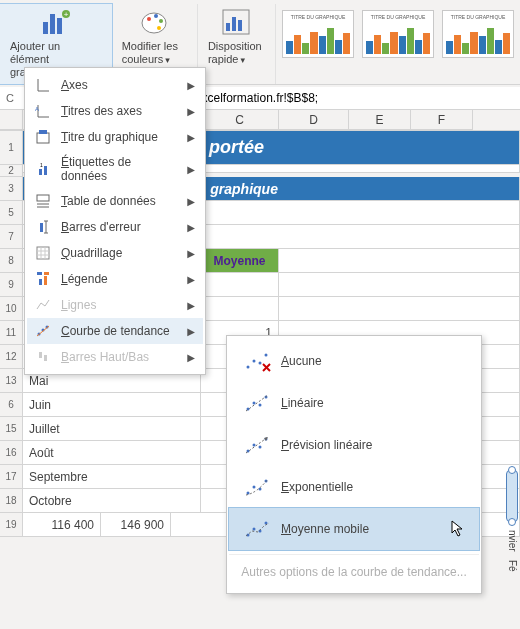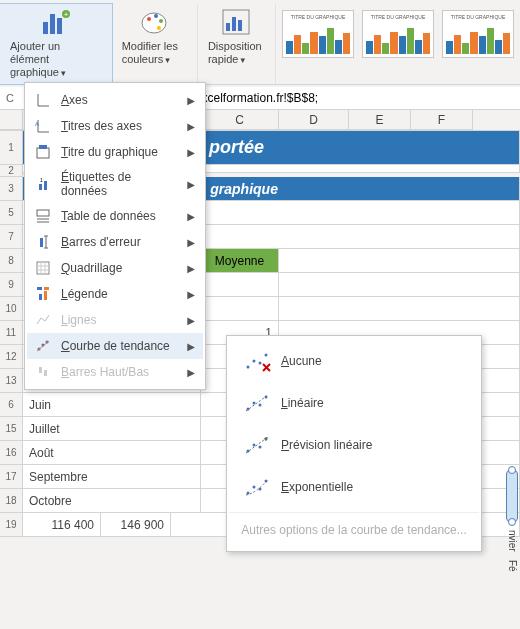--- a/index.html
+++ b/index.html
@@ -12,21 +12,21 @@
 .thumbs{display:flex;gap:8px;padding:6px 6px 4px}
 .thumb{width:72px;height:48px;border:1px solid #c8c8c8;background:#fff;display:flex;flex-direction:column;padding:3px;box-sizing:border-box}
 .thumb .ttl{font-size:5px;color:#5b5b5b;text-align:center}
 .thumb .bars{flex:1;display:flex;align-items:flex-end;gap:1px;margin-top:2px}
 .thumb .bars span{flex:1;background:#2e75b6}
 .thumb .bars span:nth-child(2n){background:#ed7d31}
 .thumb .bars span:nth-child(3n){background:#70ad47}
 
 
 .menu{position:absolute;background:#fff;border:1px solid #c6c6c6;box-shadow:2px 2px 6px rgba(0,0,0,.2);padding:4px 2px;z-index:10}
-.menu.m1{left:24px;top:82px;width:176px}
+.menu.m1{left:24px;top:67px;width:176px}
 .menu-item{display:flex;align-items:center;gap:10px;padding:5px 8px;cursor:pointer;position:relative}
 .menu-item .mi-icon{width:16px;height:16px;display:flex;align-items:center;justify-content:center}
 .menu-item .mi-label{flex:1;font-size:12px}
 .menu-item .mi-label .ul{text-decoration:underline}
 .menu-item .arrow{font-size:10px;color:#555}
 .menu-item.disabled{color:#bdbdbd}
 .menu-item.hl{background:#e6eff7}
 
 .menu.m2{left:226px;top:335px;width:250px}
 .m2 .menu-item{padding:10px 14px}
@@ -46,21 +46,21 @@
 .colhead{background:#f3f2f1;border-bottom:1px solid #d4d4d4}
 .rownum{width:22px;min-width:22px;background:#f3f2f1;border-right:1px solid #d4d4d4;border-bottom:1px solid #d4d4d4;display:flex;align-items:center;justify-content:center;font-size:10px;color:#666}
 .cell{height:24px;border-right:1px solid #d4d4d4;border-bottom:1px solid #d4d4d4;display:flex;align-items:center;padding:0 6px;box-sizing:border-box;background:#fff}
 .c-b{width:178px;min-width:178px}
 .c-c{width:78px;min-width:78px}
 .c-d{width:70px}.c-e{width:62px}.c-f{width:62px}
 .colhead .cell{justify-content:center;background:#f3f2f1;height:20px}
 .banner1{background:#2e75b6;color:#fff;font-weight:bold;font-size:18px;font-style:italic;height:34px}
 .banner2{background:#2e75b6;color:#fff;font-weight:bold;font-size:14px;font-style:italic}
 .link{color:#3b7dd8;text-decoration:underline}
-.hdr-g{background:#70ad47;color:#000000;font-weight:normal;justify-content:center}
+.hdr-g{background:#70ad47;color:#4c1d95;font-weight:bold;justify-content:center}
 .num{justify-content:flex-end}
 
 .floating{position:absolute;right:2px;top:470px;display:flex;flex-direction:column;align-items:center}
 .handle{width:10px;height:50px;background:#cfe2f3;border:1px solid #4f81bd;border-radius:4px;position:relative}
 .handle::before,.handle::after{content:"";position:absolute;width:6px;height:6px;border:1px solid #4f81bd;background:#fff;border-radius:50%;left:1px}
 .handle::before{top:-5px}.handle::after{bottom:-5px}
 .rot{writing-mode:vertical-rl;font-size:10px;color:#444;margin-top:8px}
 
 svg{display:block}
 </style>
@@ -442,14 +442,31 @@
         <svg width="28" height="22">
           <circle cx="5" cy="17" r="1.5" fill="#4472c4"></circle>
           <circle cx="11" cy="11" r="1.5" fill="#4472c4"></circle>
           <circle cx="17" cy="13" r="1.5" fill="#4472c4"></circle>
           <circle cx="23" cy="5" r="1.5" fill="#4472c4"></circle>
           <path d="M3 19 Q14 17 25 3" fill="none" stroke="#666" stroke-dasharray="2 2"></path>
         </svg>
       </span>
       <span class="mi-label"><span class="ul">E</span>xponentielle</span>
     </div>
+    <div class="menu-item hl">
+      <span class="mi-icon">
+        <svg width="28" height="22">
+          <circle cx="5" cy="17" r="1.5" fill="#4472c4"></circle>
+          <circle cx="11" cy="11" r="1.5" fill="#4472c4"></circle>
+          <circle cx="17" cy="13" r="1.5" fill="#4472c4"></circle>
+          <circle cx="23" cy="5" r="1.5" fill="#4472c4"></circle>
+          <polyline points="3,18 9,13 15,14 21,8 26,5" fill="none" stroke="#666" stroke-dasharray="2 2"></polyline>
+        </svg>
+      </span>
+      <span class="mi-label"><span class="ul">M</span>oyenne mobile</span>
+      <span>
+        <svg width="14" height="18">
+          <path d="M1 1 L1 13 L4 10 L7 16 L9 15 L6 9 L11 9 Z" fill="#fff" stroke="#000"></path>
+        </svg>
+      </span>
+    </div>
     <div class="footer">Autres options de la courbe de tendance...</div>
   </div>
 
 </body></html>

